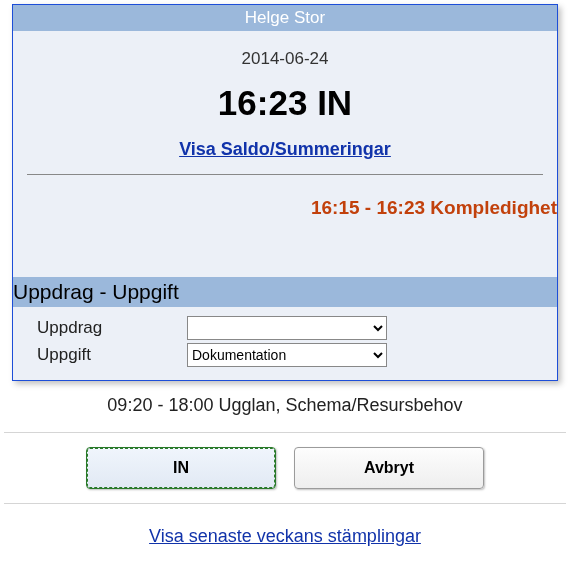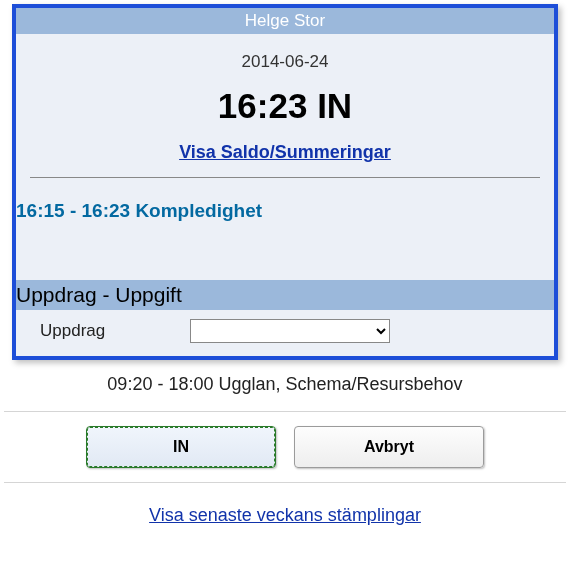--- a/index.html
+++ b/index.html
@@ -5,21 +5,21 @@
     * { box-sizing: border-box; margin: 0; padding: 0; }
     body {
       font-family: Arial, Helvetica, sans-serif;
       background: #ffffff;
       width: 570px;
       height: 566px;
       padding: 4px;
     }
     .card {
       background: #ecf0f7;
-      border: 4px solid #1d4ed8;
+      border: 1px solid #1d4ed8;
       box-shadow: 3px 3px 6px rgba(0,0,0,0.25);
       margin: 0 8px;
     }
     .header-bar {
       background: #9bb8db;
       color: #fff;
       text-align: center;
       font-size: 17px;
       padding: 3px 0;
     }
@@ -45,24 +45,24 @@
       font-size: 18px;
       text-decoration: underline;
       font-weight: bold;
     }
     .hr {
       border: none;
       border-top: 1px solid #888;
       margin: 0 14px;
     }
     .current-row {
-      text-align: left;
+      text-align: right;
       font-size: 19px;
       font-weight: bold;
-      color: #0369a1;
+      color: #c2410c;
       padding: 22px 0 14px 0;
     }
     .spacer-mid { height: 44px; }
     .section-bar {
       background: #9bb8db;
       color: #000000;
       font-size: 21px;
       padding: 3px 0;
     }
     .form-rows {
@@ -160,20 +160,26 @@
     <span>Uppdrag - Uppgift</span>
   </div>
 
   <div class="form-rows">
     <div class="form-row">
       <div class="form-label">Uppdrag</div>
       <select class="form-select">
         <option></option>
       </select>
     </div>
+    <div class="form-row">
+      <div class="form-label">Uppgift</div>
+      <select class="form-select">
+        <option>Dokumentation</option>
+      </select>
+    </div>
   </div>
 </div>
 
 <div class="schedule-line">
   <span>09:20</span>
   -
   <span>18:00</span>
   <span>Ugglan</span>,
   <span>Schema/Resursbehov</span>
 </div>

